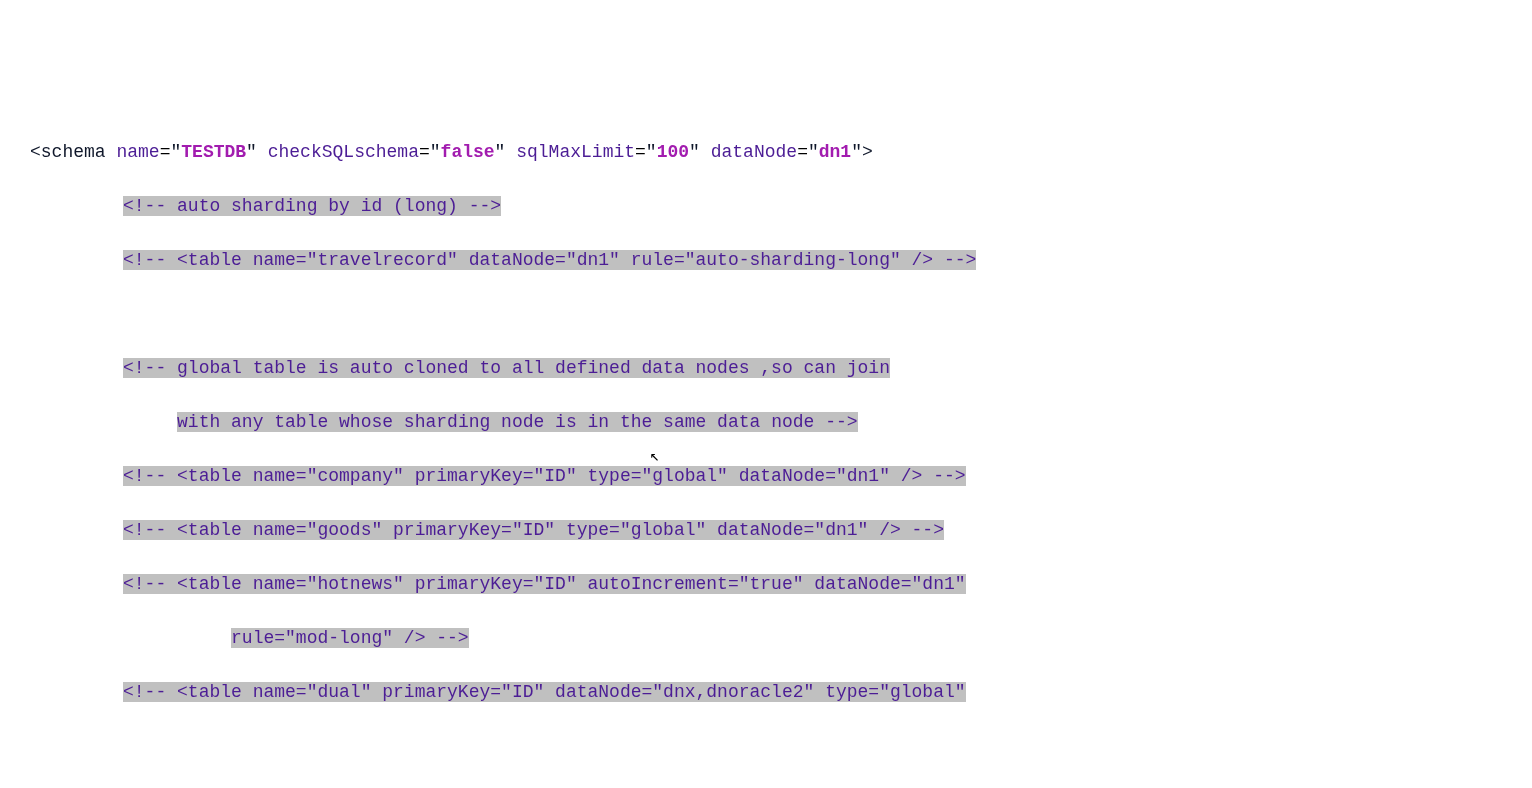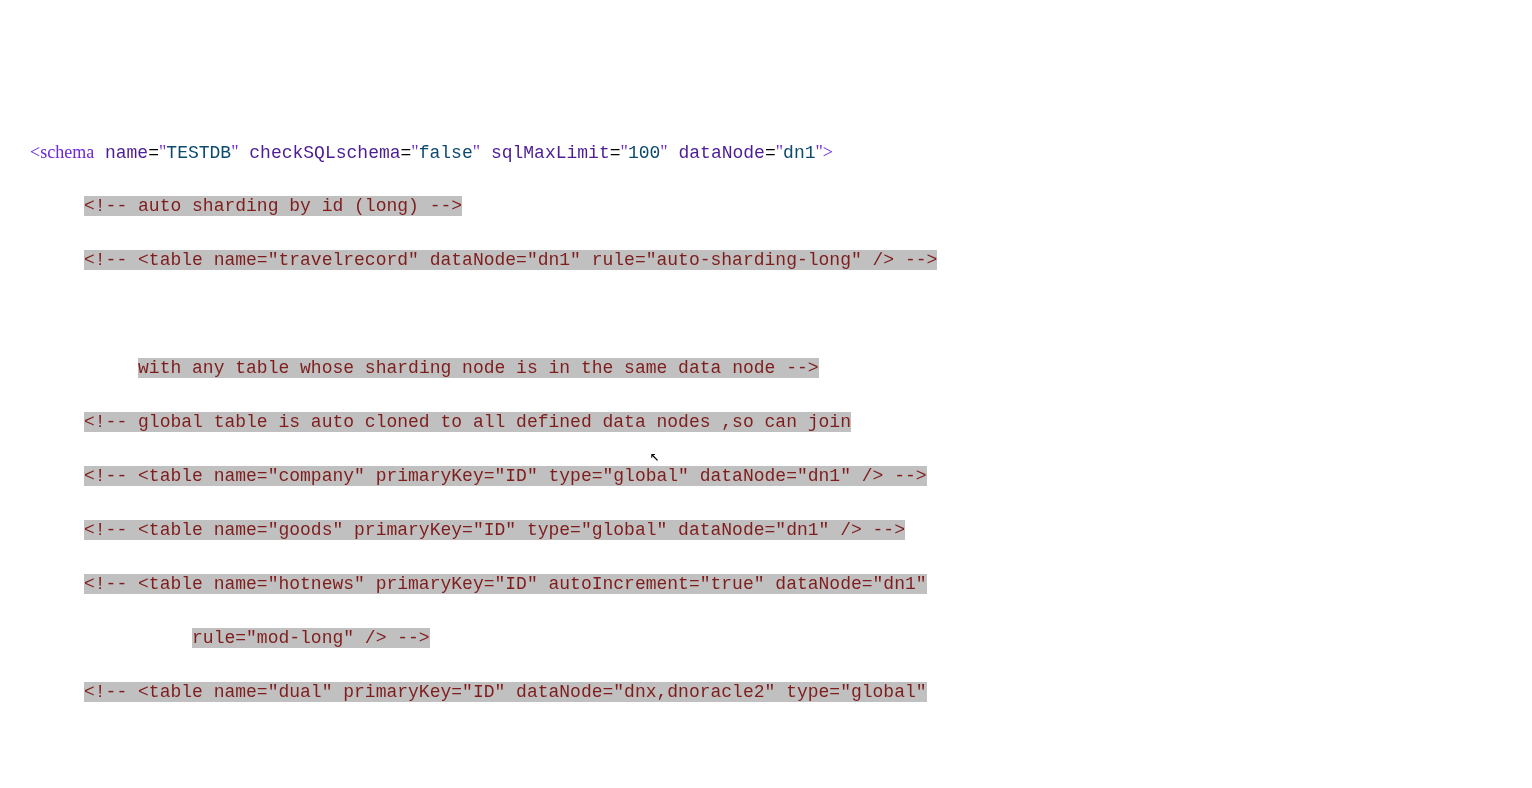--- a/index.html
+++ b/index.html
@@ -25,24 +25,24 @@
     flex: 1;
     position: relative;
   }
   .line {
     height: 27px;
     position: relative;
   }
   .sel {
     background: #c0c0c0;
   }
-  .tag { color: #6d28d9; font-family: Liberation Serif, serif; }
+  .tag { color: #0f172a; }
   .attr { color: #4c1d95; }
-  .val { color: #0c4a6e; font-weight: normal; }
-  .comment { color: #7f1d1d; }
+  .val { color: #a21caf; font-weight: bold; }
+  .comment { color: #4c1d95; margin-left: 39px; }
   .cursor-img {
     position: absolute;
     left: 650px;
     top: 445px;
     font-size: 16px;
     color: #000;
     pointer-events: none;
     z-index: 10;
   }
 </style>
@@ -51,22 +51,22 @@
 
 
 
 <div class="editor">
 <div class="gutter"></div>
 <div class="content">
 <div class="line"><span class="tag">&lt;schema</span> <span class="attr">name</span>=<span class="tag">"</span><span class="val">TESTDB</span><span class="tag">"</span> <span class="attr">checkSQLschema</span>=<span class="tag">"</span><span class="val">false</span><span class="tag">"</span> <span class="attr">sqlMaxLimit</span>=<span class="tag">"</span><span class="val">100</span><span class="tag">"</span> <span class="attr">dataNode</span>=<span class="tag">"</span><span class="val">dn1</span><span class="tag">"</span><span class="tag">&gt;</span></div>
 <div class="line">     <span class="comment sel">&lt;!-- auto sharding by id (long) --&gt;</span></div>
 <div class="line">     <span class="comment sel">&lt;!-- &lt;table name="travelrecord" dataNode="dn1" rule="auto-sharding-long" /&gt; --&gt;</span></div>
 <div class="line"></div>
+<div class="line">     <span class="comment sel">&lt;!-- global table is auto cloned to all defined data nodes ,so can join</span></div>
 <div class="line">          <span class="comment sel">with any table whose sharding node is in the same data node --&gt;</span></div>
-<div class="line">     <span class="comment sel">&lt;!-- global table is auto cloned to all defined data nodes ,so can join</span></div>
 <div class="line">     <span class="comment sel">&lt;!-- &lt;table name="company" primaryKey="ID" type="global" dataNode="dn1" /&gt; --&gt;</span></div>
 <div class="line">     <span class="comment sel">&lt;!-- &lt;table name="goods" primaryKey="ID" type="global" dataNode="dn1" /&gt; --&gt;</span></div>
 <div class="line">     <span class="comment sel">&lt;!-- &lt;table name="hotnews" primaryKey="ID" autoIncrement="true" dataNode="dn1"</span></div>
 <div class="line">               <span class="comment sel">rule="mod-long" /&gt; --&gt;</span></div>
 <div class="line">     <span class="comment sel">&lt;!-- &lt;table name="dual" primaryKey="ID" dataNode="dnx,dnoracle2" type="global"</span></div>
 <div class="line">          </div>
 
 
 
 

